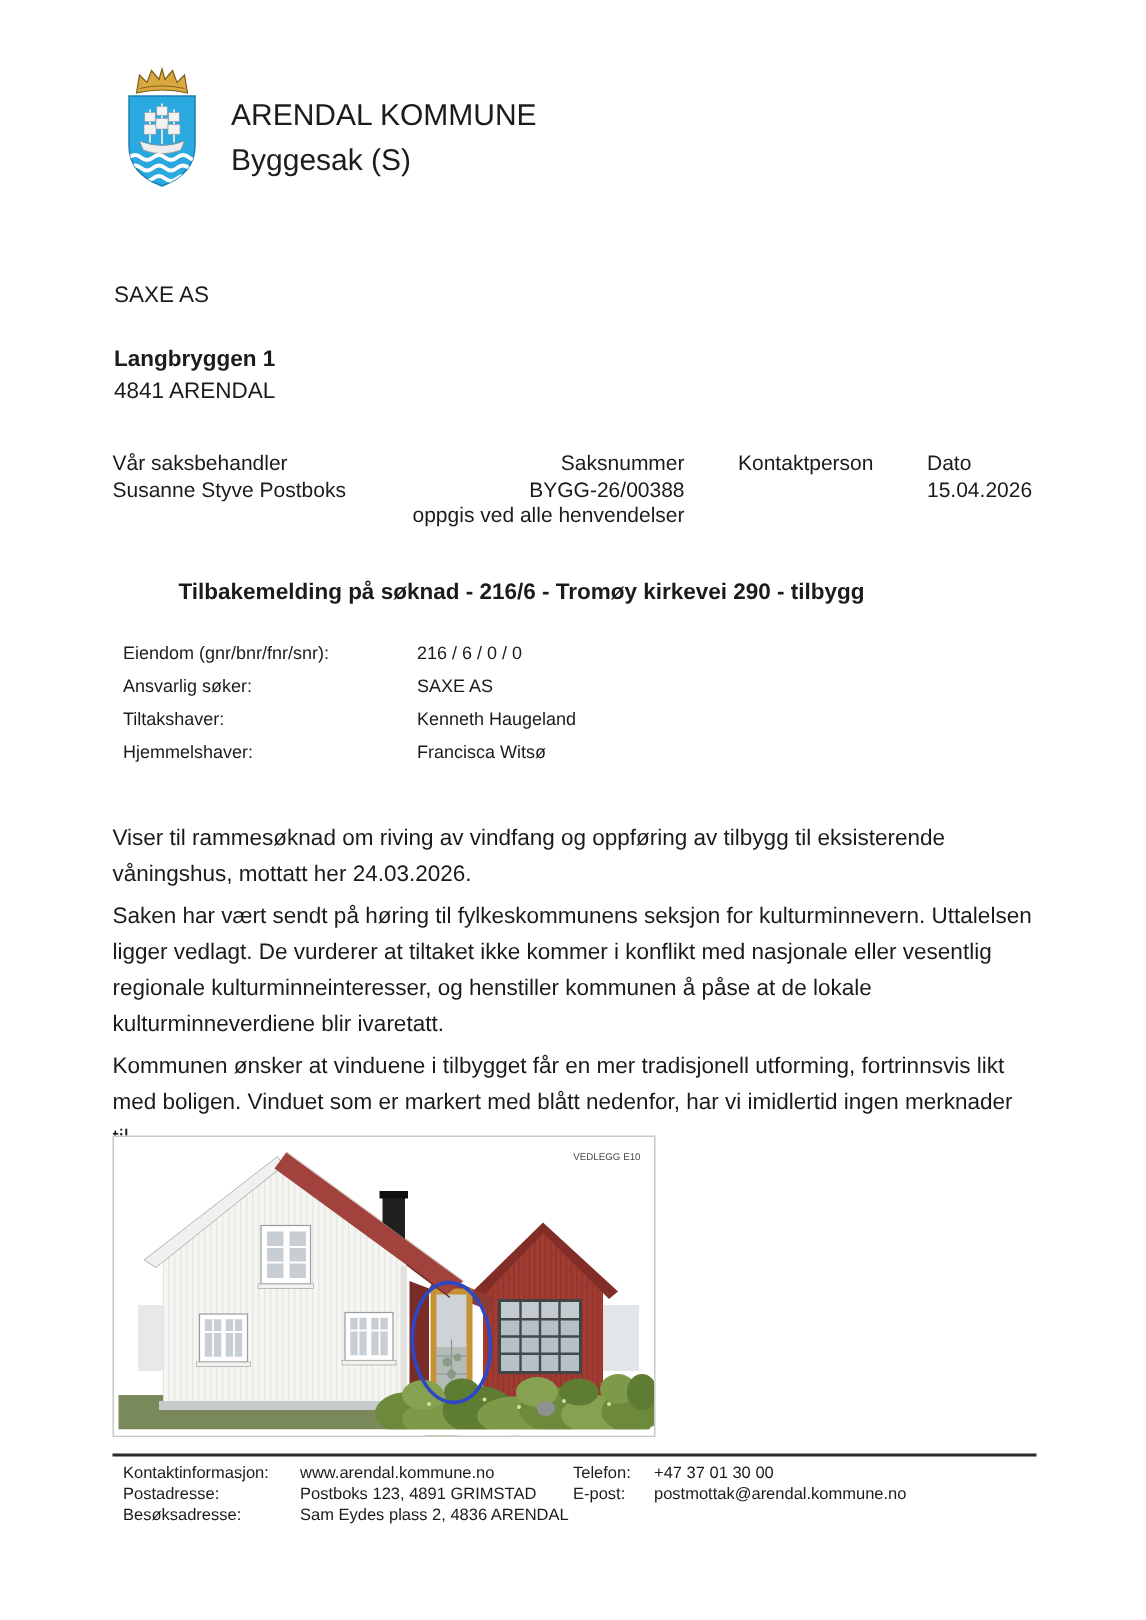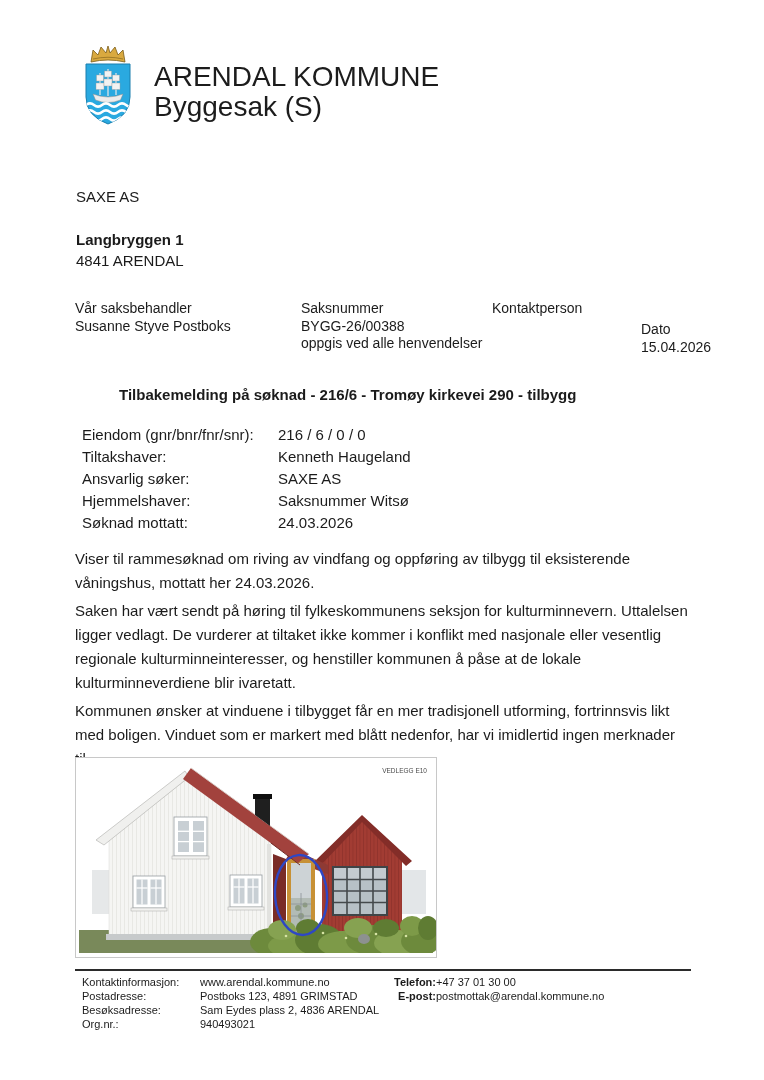--- a/index.html
+++ b/index.html
@@ -3,49 +3,49 @@
 <meta charset="utf-8">
 <style>
   html,body{margin:0;padding:0;background:#9a9a9a;}
   .page{
     position:relative;width:764px;height:1080px;background:#ffffff;
     font-family:"Liberation Sans",sans-serif;color:#1b1b1b;overflow:hidden;
     margin:0 auto;
   }
   
   .logo{position:absolute;left:78px;top:42px;width:60px;height:88px;}
-  .org-block{position:absolute;left:154px;top:62px;font-size:28px;line-height:30px;color:#1c1c1c;}
+  .org-block{position:absolute;left:154px;top:62px;font-size:20px;line-height:30px;color:#1c1c1c;}
   
   .recipient{position:absolute;left:76px;top:186px;font-size:15px;line-height:21px;}
   .recipient .street{margin-top:22px;font-weight:bold;}
   
   .meta{position:absolute;left:75px;top:300px;width:630px;height:56px;font-size:14px;line-height:17.5px;}
   .meta .col{position:absolute;top:0;}
   .meta .c1{left:0;}
-  .meta .c2{left:226px;}
+  .meta .c2{left:200px;text-align:right;}
   .meta .c3{left:417px;}
-  .meta .c4{left:566px;margin-top:21px;}
+  .meta .c4{left:543px;}
   
   .subject{position:absolute;left:75px;top:386px;width:620px;font-size:15px;font-weight:bold;margin-left:44px;}
   
-  .details{position:absolute;left:82px;top:424px;font-size:15px;}
+  .details{position:absolute;left:82px;top:424px;font-size:12px;}
   .details .row{height:22px;line-height:22px;}
   .details .lbl{display:inline-block;width:196px;}
   
   .bodytext{position:absolute;left:75px;top:547px;width:618px;font-size:15px;line-height:24px;}
   .bodytext p{margin:0 0 4px 0;}
   
   .figure{position:absolute;left:75px;top:757px;width:362px;height:201px;border:1px solid #c8c8c8;box-sizing:border-box;background:#fff;}
   
   .rule{position:absolute;left:75px;top:969px;width:616px;height:2px;background:#2b2b2b;}
   .footer{position:absolute;left:82px;top:975px;width:610px;font-size:11px;line-height:14px;}
   .footer .frow{white-space:nowrap;}
   .footer .flbl{display:inline-block;width:118px;font-weight:normal;}
   .footer .contacts{position:absolute;left:300px;top:0;}
-  .footer .clbl{display:inline-block;width:54px;font-weight:bold;text-align:right;}
+  .footer .clbl{display:inline-block;width:54px;font-weight:normal;}
 </style>
 </head>
 <body>
 
 <div class="page">
 
   <div class="logo">
     <svg width="60" height="88" viewBox="0 0 60 88">
       <g>
         <path d="M13,20 Q30,16 47,20 L45,8 L40,13 L37,5 L32,11 L30,4 L28,11 L23,5 L20,13 L15,8 Z" fill="#d9a93f" stroke="#7a5c18" stroke-width="0.8"></path>
@@ -109,30 +109,27 @@
     </div>
   </div>
 
   <div class="subject">Tilbakemelding på søknad - 216/6 - Tromøy kirkevei 290 - tilbygg</div>
 
   <div class="details">
     <div class="row">
       <span class="lbl">Eiendom (gnr/bnr/fnr/snr):</span><span>216 / 6 / 0 / 0</span>
     </div>
     <div class="row">
+      <span class="lbl">Ansvarlig søker:</span><span>SAXE AS</span>
+    </div>
+    <div class="row">
       <span class="lbl">Tiltakshaver:</span><span>Kenneth Haugeland</span>
     </div>
     <div class="row">
-      <span class="lbl">Ansvarlig søker:</span><span>SAXE AS</span>
-    </div>
-    <div class="row">
-      <span class="lbl">Hjemmelshaver:</span><span>Saksnummer Witsø</span>
-    </div>
-    <div class="row">
-      <span class="lbl">Søknad mottatt:</span><span>24.03.2026</span>
+      <span class="lbl">Hjemmelshaver:</span><span>Francisca Witsø</span>
     </div>
   </div>
 
   <div class="bodytext">
     <p>Viser til rammesøknad om riving av vindfang og oppføring av tilbygg til eksisterende våningshus, mottatt her 24.03.2026.</p>
     <p>Saken har vært sendt på høring til fylkeskommunens seksjon for kulturminnevern. Uttalelsen ligger vedlagt. De vurderer at tiltaket ikke kommer i konflikt med nasjonale eller vesentlig regionale kulturminneinteresser, og henstiller kommunen å påse at de lokale kulturminneverdiene blir ivaretatt.</p>
     <p>Kommunen ønsker at vinduene i tilbygget får en mer tradisjonell utforming, fortrinnsvis likt med boligen. Vinduet som er markert med blått nedenfor, har vi imidlertid ingen merknader til.</p>
   </div>
 
   <div class="figure">
@@ -279,23 +276,20 @@
   <div class="footer">
     <div class="frow">
       <span class="flbl">Kontaktinformasjon:</span><span>www.arendal.kommune.no</span>
     </div>
     <div class="frow">
       <span class="flbl">Postadresse:</span><span>Postboks 123, 4891 GRIMSTAD</span>
     </div>
     <div class="frow">
       <span class="flbl">Besøksadresse:</span><span>Sam Eydes plass 2, 4836 ARENDAL</span>
     </div>
-    <div class="frow">
-      <span class="flbl">Org.nr.:</span><span>940493021</span>
-    </div>
     <div class="contacts">
       <div class="frow">
         <span class="clbl">Telefon:</span><span>+47 37 01 30 00</span>
       </div>
       <div class="frow">
         <span class="clbl">E-post:</span><span>postmottak@arendal.kommune.no</span>
       </div>
     </div>
   </div>
 

